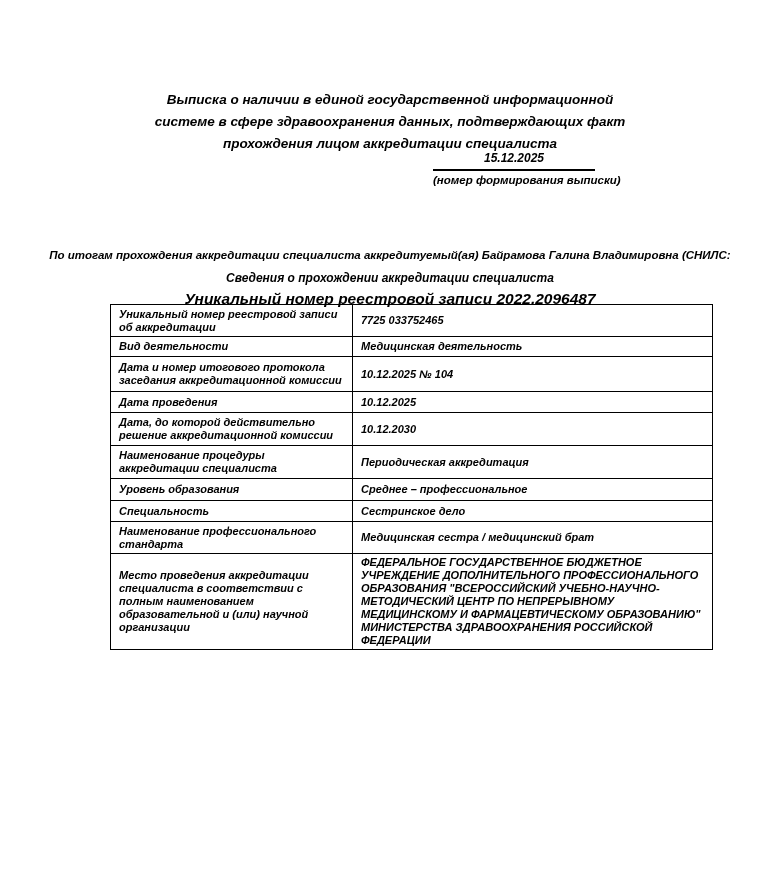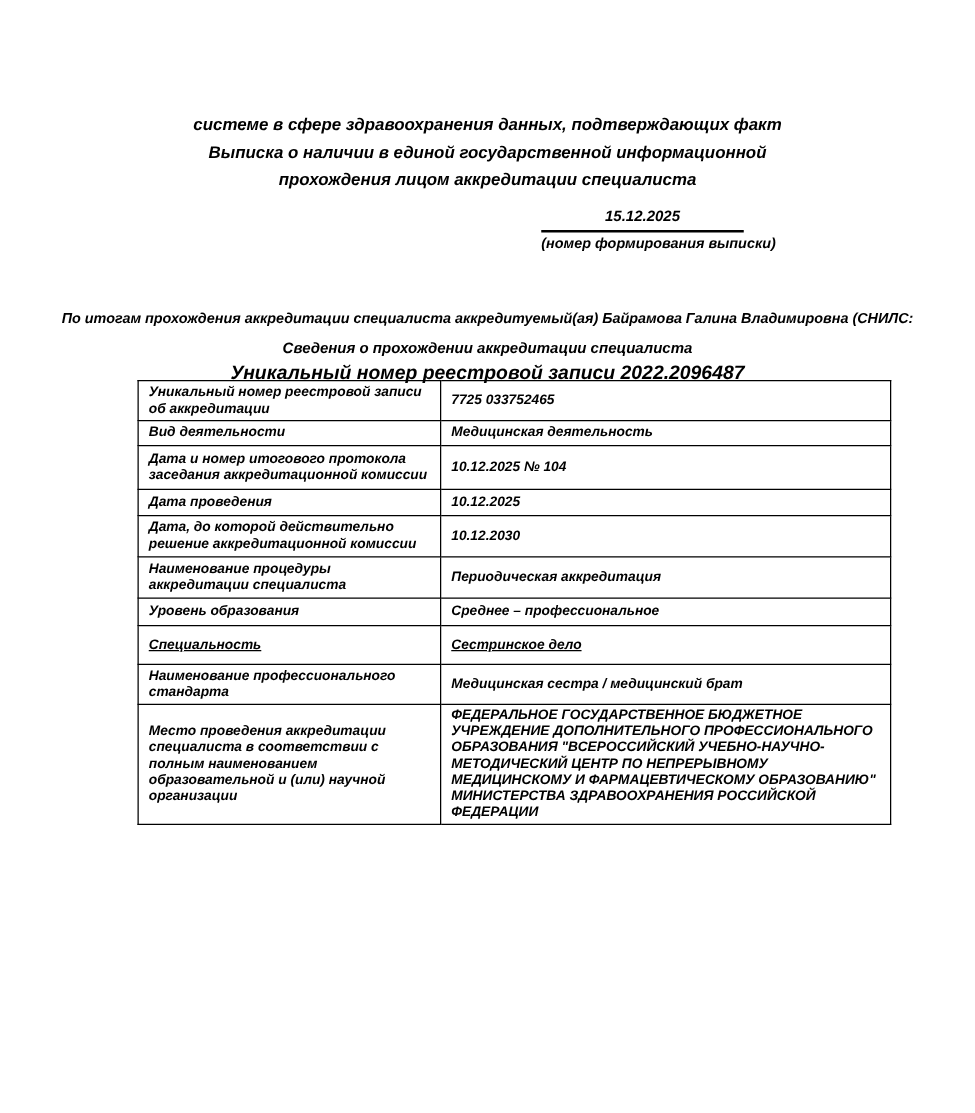--- a/index.html
+++ b/index.html
@@ -22,21 +22,21 @@
     left: 0;
     width: 780px;
     text-align: center;
     font-size: 13.5px;
     line-height: 22px;
   }
   .doc-title span { display: block; }
 
   .date-block {
     position: absolute;
-    top: 165px;
+    top: 150px;
     left: 433px;
     width: 162px;
     text-align: center;
   }
   .date-value {
     display: block;
     font-size: 12px;
     line-height: 16px;
     padding-bottom: 3px;
     border-bottom: 2px solid #000000;
@@ -100,30 +100,30 @@
   col.label-col { width: 242px; }
   col.value-col { width: 360px; }
 
   tr.r1  { height: 32px; }
   tr.r2  { height: 20px; }
   tr.r3  { height: 35px; }
   tr.r4  { height: 21px; }
   tr.r5  { height: 33px; }
   tr.r6  { height: 33px; }
   tr.r7  { height: 22px; }
-  tr.r8  { height: 31px; text-decoration: underline; }
+  tr.r8  { height: 21px; }
   tr.r9  { height: 32px; }
   tr.r10 { height: 83px; }
 </style>
 </head>
 <body>
 
 <div class="doc-title">
+  <span>Выписка о наличии в единой государственной информационной</span>
   <span>системе в сфере здравоохранения данных, подтверждающих факт</span>
-  <span>Выписка о наличии в единой государственной информационной</span>
   <span>прохождения лицом аккредитации специалиста</span>
 </div>
 
 <div class="date-block">
   <span class="date-value">15.12.2025</span>
   <span class="date-caption">(номер формирования выписки)</span>
 </div>
 
 <div class="intro">
   <span>По итогам прохождения аккредитации специалиста аккредитуемый(ая) Байрамова Галина Владимировна (СНИЛС:</span>

